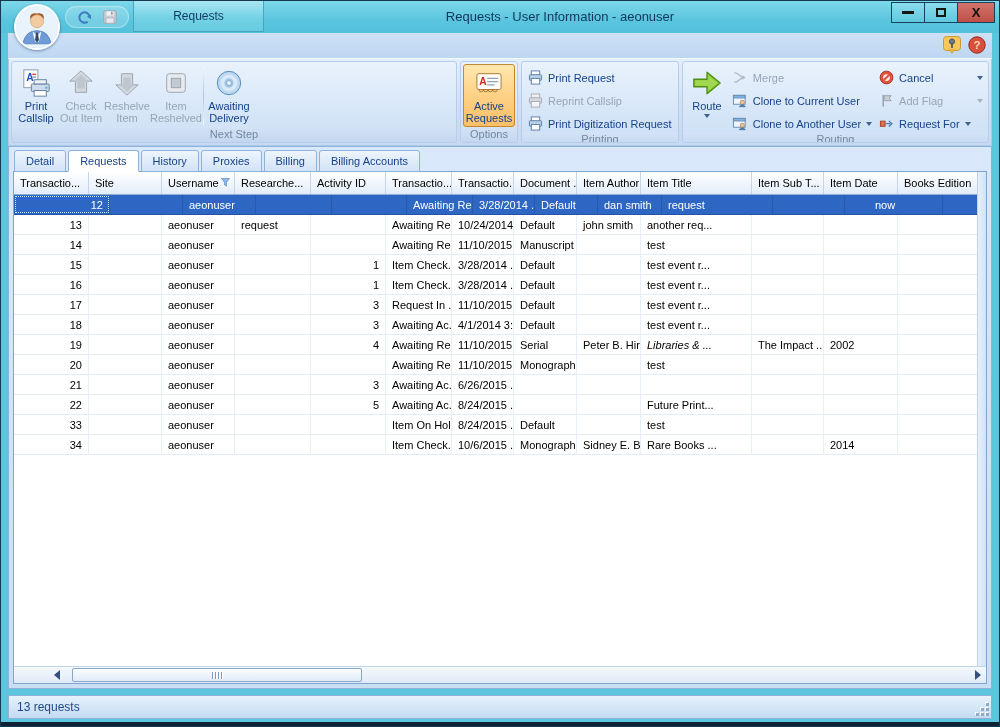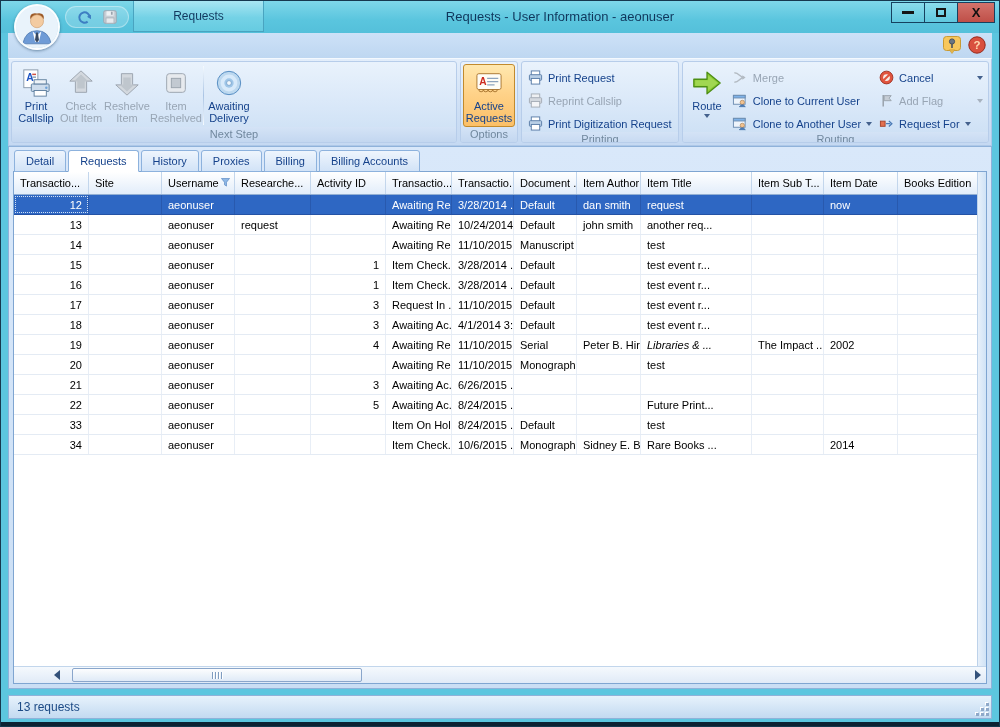--- a/index.html
+++ b/index.html
@@ -410,32 +410,32 @@
           <div class="hcell" style="width: 62px;">Transactio...</div>
           <div class="hcell" style="width: 63px;">Document ...</div>
           <div class="hcell" style="width: 64px;">Item Author</div>
           <div class="hcell" style="width: 111px;">Item Title</div>
           <div class="hcell" style="width: 72px;">Item Sub T...</div>
           <div class="hcell" style="width: 74px;">Item Date</div>
           <div class="hcell" style="width: 78px; flex: 1 1 0%;">Books Edition</div>
         </div>
       <div>
           <div class="grow selected">
-            <div class="gcell num focuscell" style="width: 75px;">12</div>
+            <div class="gcell num focuscell" style="width: 96px;">12</div>
             <div class="gcell" style="width: 73px;"></div>
             <div class="gcell" style="width: 73px;">aeonuser</div>
             <div class="gcell" style="width: 76px;"></div>
             <div class="gcell num" style="width: 75px;"></div>
             <div class="gcell" style="width: 66px;">Awaiting Re...</div>
             <div class="gcell" style="width: 62px;">3/28/2014 ...</div>
             <div class="gcell" style="width: 63px;">Default</div>
             <div class="gcell" style="width: 64px;">dan smith</div>
             <div class="gcell" style="width: 111px;">request</div>
             <div class="gcell" style="width: 72px;"></div>
-            <div class="gcell" style="width: 74px;">now</div>
+            <div class="gcell" style="width: 74px; margin-left: 24px;">now</div>
             <div class="gcell" style="width: 78px; flex: 1 1 0%;"></div>
           </div>
           <div class="grow">
             <div class="gcell num" style="width: 75px;">13</div>
             <div class="gcell" style="width: 73px;"></div>
             <div class="gcell" style="width: 73px;">aeonuser</div>
             <div class="gcell" style="width: 76px;">request</div>
             <div class="gcell num" style="width: 75px;"></div>
             <div class="gcell" style="width: 66px;">Awaiting Re...</div>
             <div class="gcell" style="width: 62px;">10/24/2014...</div>

